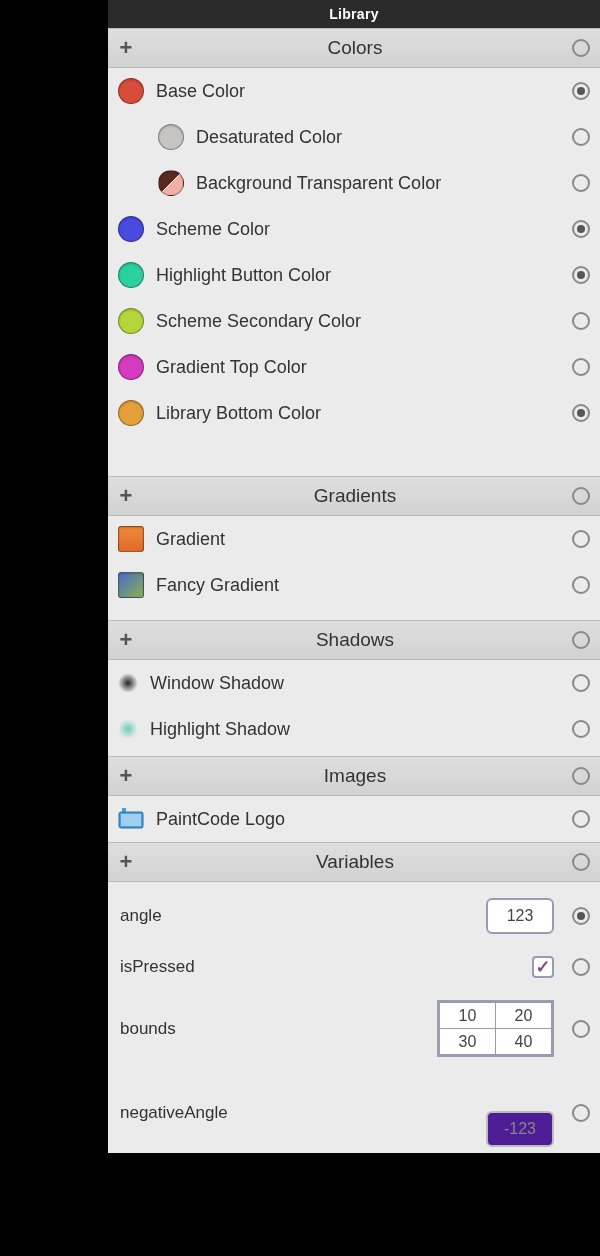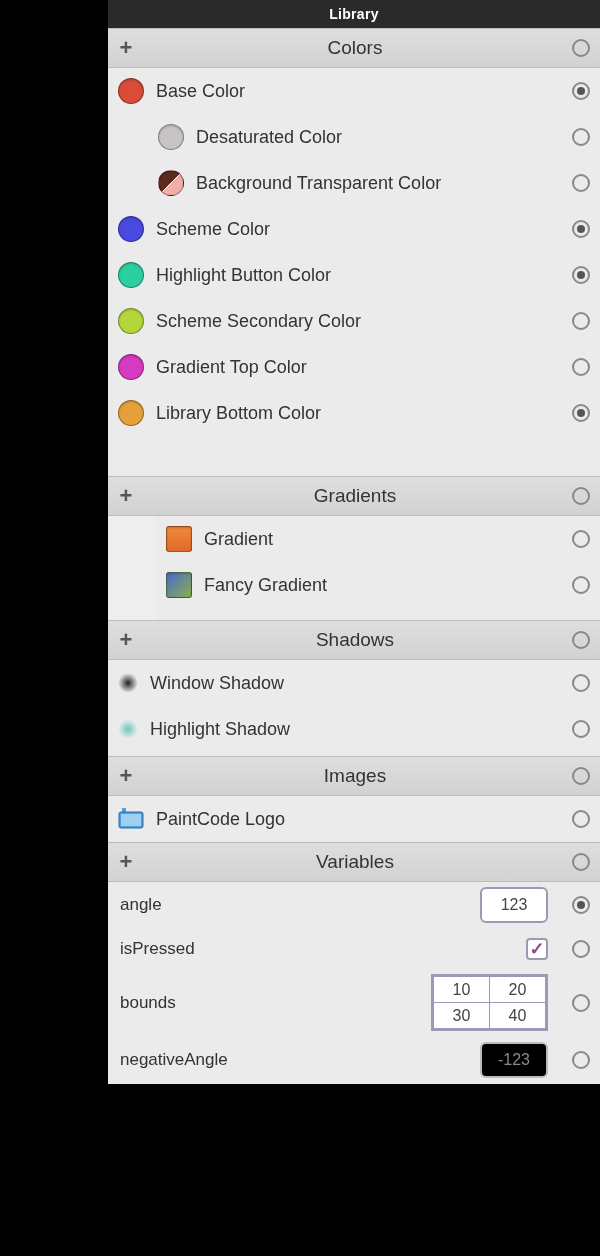--- a/index.html
+++ b/index.html
@@ -103,44 +103,45 @@
   width: 26px;
   height: 22px;
   flex-shrink: 0;
   display: flex;
   align-items: center;
   justify-content: center;
 }
 .var-row {
   display: flex;
   align-items: center;
-  padding: 5px 10px 6px 12px;
+  padding: 16px 10px 6px 12px;
   min-height: 40px;
-  gap: 24px;
+  gap: 18px;
 }
 .var-label {
   flex: 1;
   font-size: 17px;
   color: #333;
 }
 .num-input {
   width: 68px;
   height: 36px;
   border: 2px solid #9a9ab5;
   border-radius: 6px;
   background: #fff;
   text-align: center;
   font-size: 16px;
   color: #444;
   font-family: inherit;
 }
 .num-input.readonly {
   border-color: #bbb;
   color: #888;
-  background: #000000;
+  background: #4c1d95;
+  margin-top: 32px;
 }
 .checkbox {
   width: 22px;
   height: 22px;
   border: 2px solid #9a9ab5;
   border-radius: 4px;
   background: #fff;
   display: inline-flex;
   align-items: center;
   justify-content: center;
@@ -161,21 +162,21 @@
   height: 26px;
   text-align: center;
   font-size: 16px;
   color: #444;
   border: 1px solid #9a9ab5;
 }
 .list-body {
   background: #ebebeb;
 }
 .colors-body { padding-bottom: 40px; }
-.gradients-body { padding-bottom: 12px; margin-left: 48px; }
+.gradients-body { padding-bottom: 12px; }
 .shadows-body { padding-bottom: 4px; }
 </style>
 </head>
 <body>
 
 <div class="panel">
 
   <div class="titlebar">Library</div>
 
   <div class="section-header">

